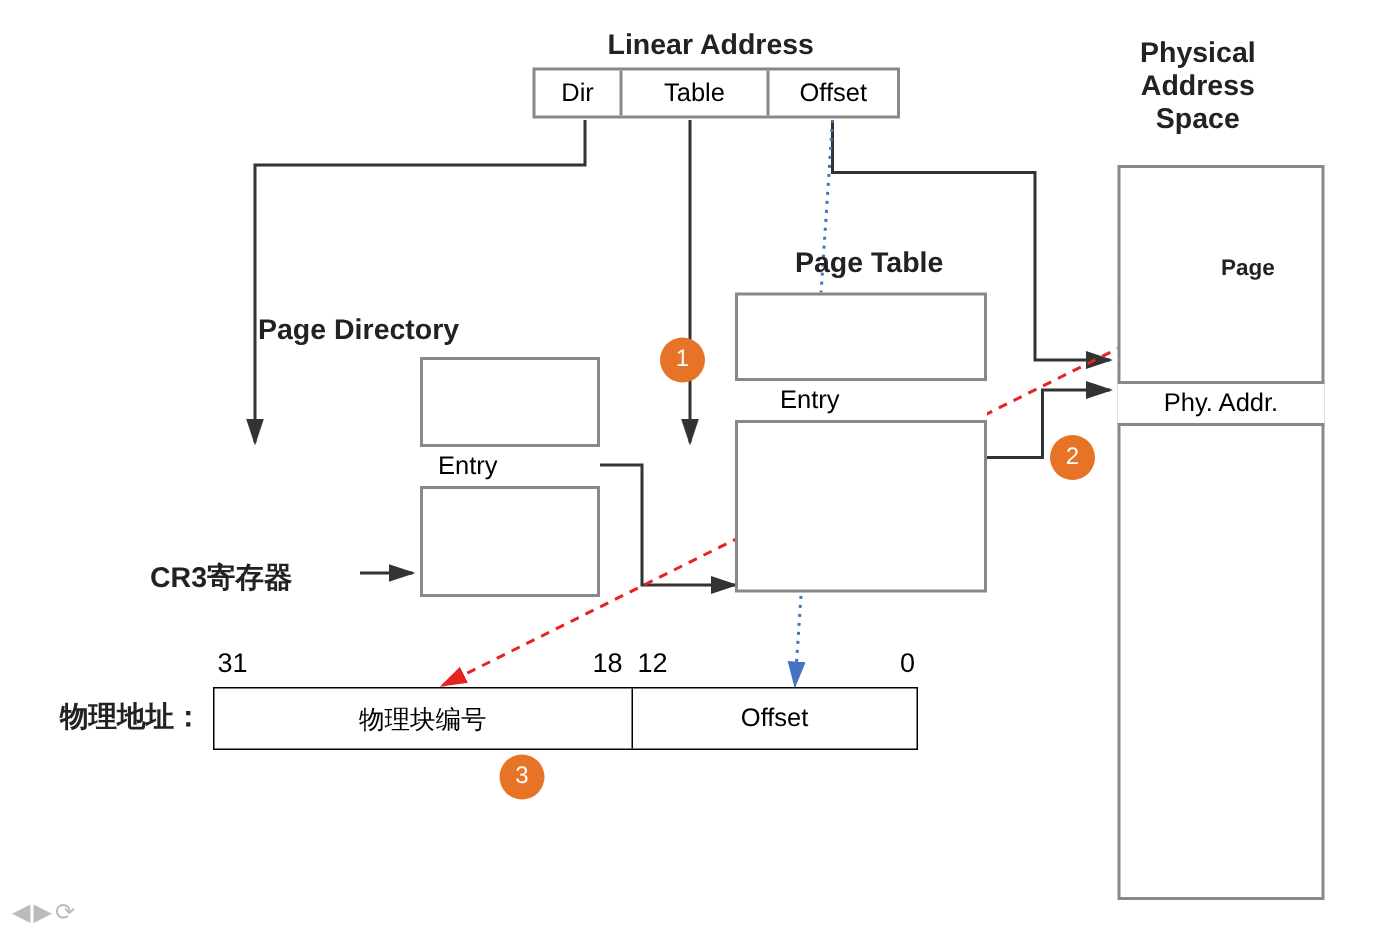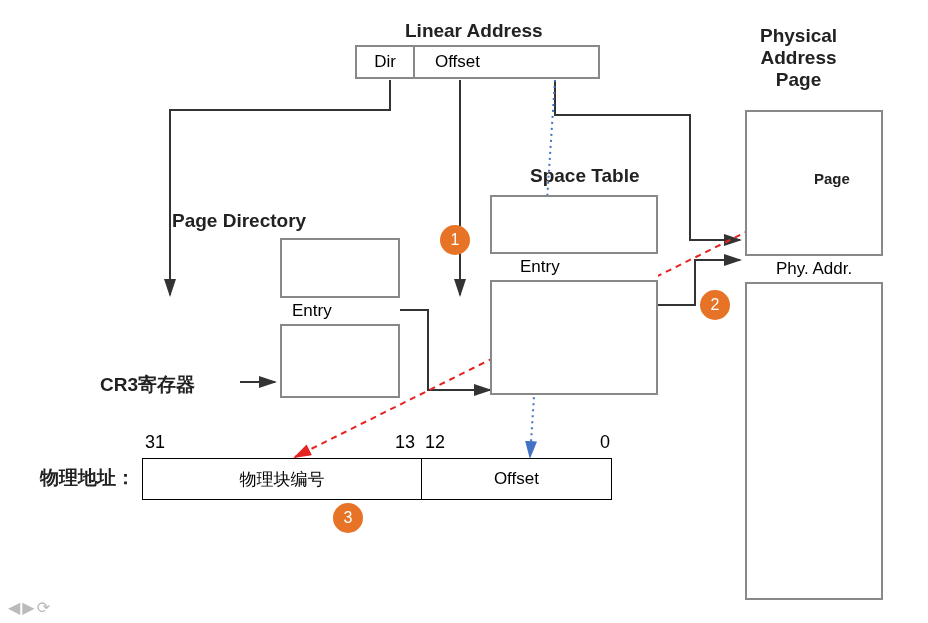--- a/index.html
+++ b/index.html
@@ -49,49 +49,50 @@
 
   <line x1="745" y1="200" x2="880" y2="200" stroke="#888" stroke-width="2" stroke-dasharray="7,6"></line>
   <line x1="745" y1="280" x2="880" y2="280" stroke="#888" stroke-width="2" stroke-dasharray="7,6"></line>
 </svg>
 
 <div class="label" style="left:405px; top:20px; font-size:19px;">Linear Address</div>
 
 <div class="box" style="left:355px; top:45px; width:245px; height:34px;">
   <div class="row">
     <div class="cell" style="width:58px;">Dir</div>
+    <div class="cell" style="width:98px;">Table</div>
     <div class="cell" style="width:85px;">Offset</div>
   </div>
 </div>
 
 <div class="label" style="left:172px; top:210px; font-size:19px;">Page Directory</div>
 <div class="box" style="left:280px; top:238px; width:120px; height:160px;"></div>
 <div class="box" style="left:280px; top:296px; width:120px; height:30px; border-left:none; border-right:none; display:flex; align-items:center; padding-left:12px;">Entry</div>
 
-<div class="label" style="left:530px; top:165px; font-size:19px;">Space Table</div>
+<div class="label" style="left:530px; top:165px; font-size:19px;">Page Table</div>
 <div class="box" style="left:490px; top:195px; width:168px; height:200px;"></div>
 <div class="box" style="left:490px; top:252px; width:168px; height:30px; border-left:none; border-right:none; display:flex; align-items:center; padding-left:30px;">Entry</div>
 
 <div class="label" style="left:760px; top:25px; text-align:center; font-size:19px; white-space:pre-line; line-height:1.15;">Physical
 Address
-Page</div>
+Space</div>
 <div class="box" style="left:745px; top:110px; width:138px; height:490px;"></div>
 <div class="label" style="left:814px; top:170px; font-size:15px;">Page</div>
 <div class="box" style="left:745px; top:218px; width:138px; height:30px; border-left:none; border-right:none; display:flex; align-items:center; justify-content:center;margin-top:36px;">Phy. Addr.</div>
 
 <div class="label" style="left:100px; top:372px; font-size:19px;">CR3寄存器</div>
 
 <div class="badge" style="left:440px; top:225px;">1</div>
 <div class="badge" style="left:700px; top:290px;">2</div>
 <div class="badge" style="left:333px; top:503px;">3</div>
 
 <div class="label" style="left:40px; top:465px; font-size:19px;">物理地址：</div>
 
 <div class="bitlabel" style="left:145px; top:432px;text-align:center;">31</div>
-<div class="bitlabel" style="left:395px; top:432px;">13</div>
+<div class="bitlabel" style="left:395px; top:432px;">18</div>
 <div class="bitlabel" style="left:425px; top:432px;">12</div>
 <div class="bitlabel" style="left:600px; top:432px;">0</div>
 
 <div class="pa-box" style="left:142px; top:458px; width:470px; height:42px;">
   <div class="pa-cell" style="width:280px;">物理块编号</div>
   <div class="pa-cell" style="width:190px;">Offset</div>
 </div>
 
 <div style="position:absolute; left:8px; top:598px; display:flex; gap:2px; color:#bbb; font-size:16px;">
   <span>◀</span>

